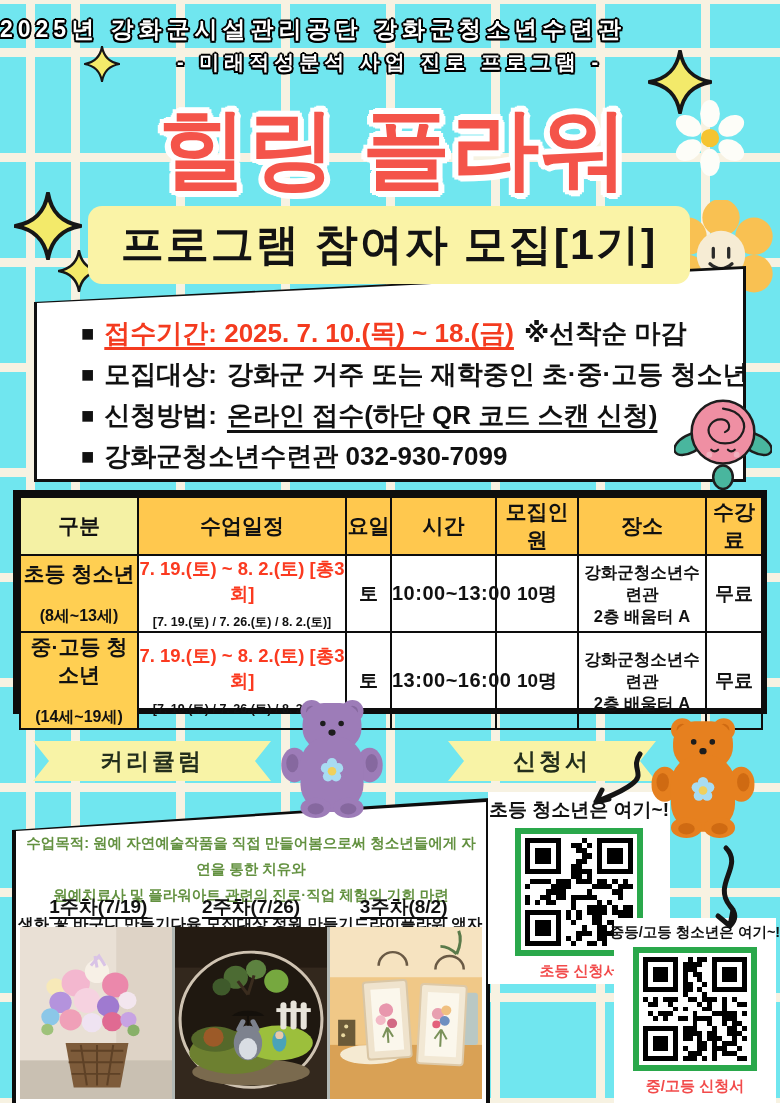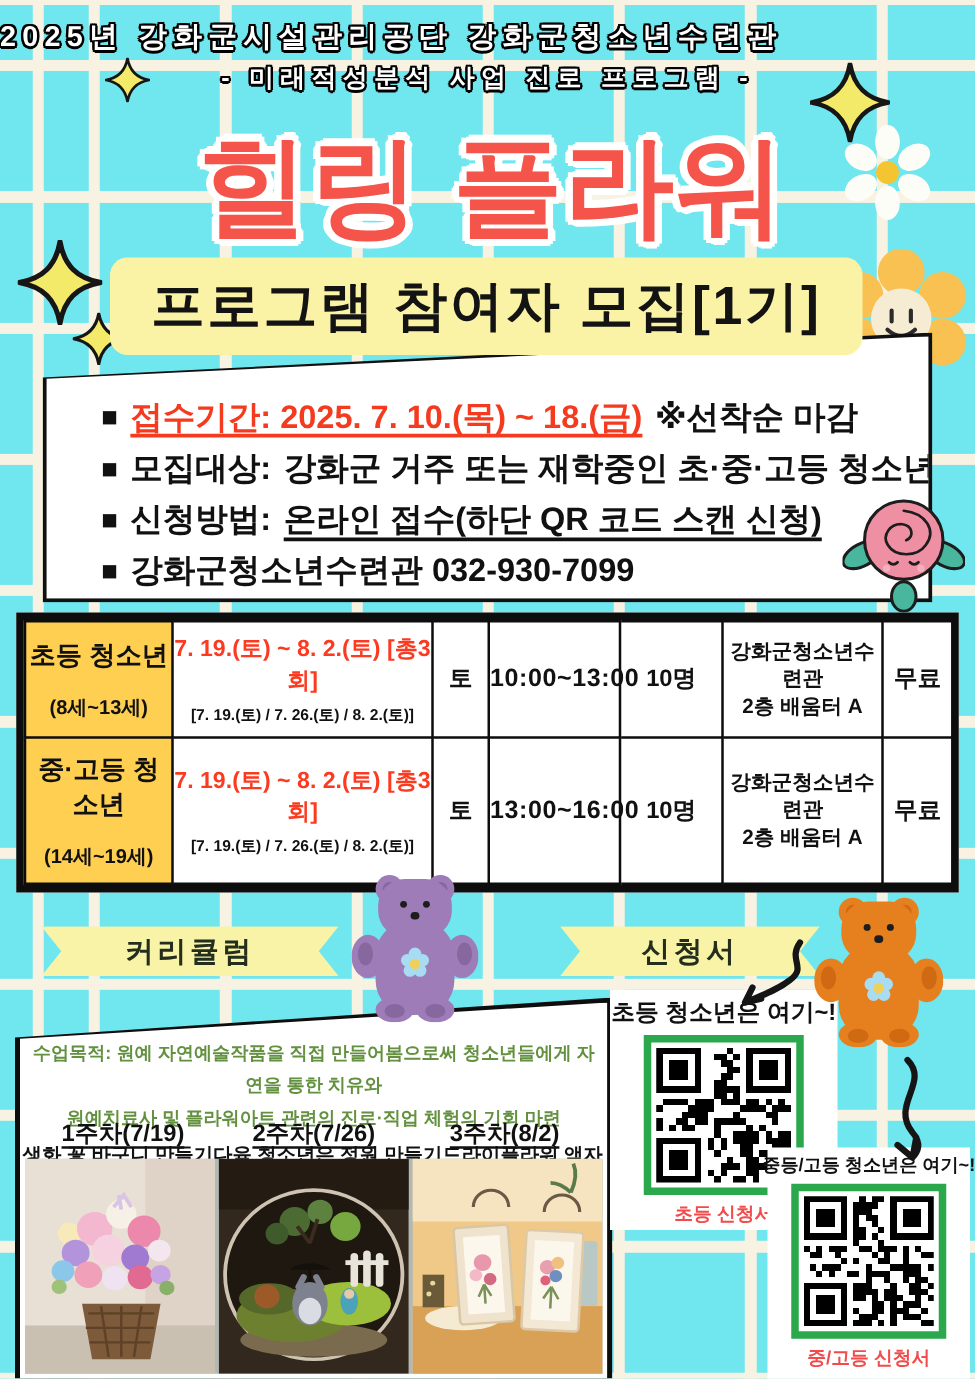--- a/index.html
+++ b/index.html
@@ -223,20 +223,29 @@
       <colgroup>
         <col style="width:118px">
           <col style="width:208px">
           <col style="width:45px">
           <col style="width:105px">
         <col style="width:82px">
           <col style="width:128px">
           <col style="width:56px">
       </colgroup>
       <tbody>
+          <tr>
+        <th class="pale">구분</th>
+        <th>수업일정</th>
+        <th>요일</th>
+        <th>시간</th>
+        <th>모집인원</th>
+        <th>장소</th>
+        <th>수강료</th>
+      </tr>
       <tr>
         <td class="group">
           <div class="group-name">초등 청소년</div>
           <div class="group-age">(8세~13세)</div>
         </td>
         <td>
           <div class="sched-main">7. 19.(토) ~ 8. 2.(토) [총3회]</div>
           <div class="sched-sub">[7. 19.(토) / 7. 26.(토) / 8. 2.(토)]</div>
         </td>
         <td>토</td>
@@ -293,21 +302,21 @@
         <div>수업목적: 원예 자연예술작품을 직접 만들어봄으로써 청소년들에게 자연을 통한 치유와</div>
         <div>원예치료사 및 플라워아트 관련의 진로·직업 체험의 기회 마련</div>
       </div>
       <div class="weeks-row">
         <div class="week-col"><span class="week-label">1주차(7/19)</span></div>
         <div class="week-col"><span class="week-label">2주차(7/26)</span></div>
         <div class="week-col"><span class="week-label">3주차(8/2)</span></div>
       </div>
       <div class="acts-row">
         <div class="act">생화 꽃 바구니 만들기</div>
-        <div class="act">다육 청소년은 정원 만들기</div>
+        <div class="act">다육 모집대상 정원 만들기</div>
         <div class="act">드라이플라워 액자 만들기</div>
       </div>
       <div class="photos">
         <svg viewBox="0 0 150 178" preserveAspectRatio="none">
           <rect width="150" height="178" fill="#e9e0d5"></rect>
           <rect x="95" width="55" height="178" fill="#ded3c6"></rect>
           <rect y="138" width="150" height="40" fill="#c9c0b2"></rect>
           <path d="M45 120 h62 l-8 46 h-46 Z" fill="#7d5b3a"></path>
           <path d="M50 128 h52 M48 140 h54 M51 152 h48 M60 122 l6 42 M76 122 l0 42 M92 122 l-6 42" stroke="#5e4126" stroke-width="2" fill="none"></path>
           <circle cx="35" cy="62" r="9" fill="#f7e9b8"></circle>

